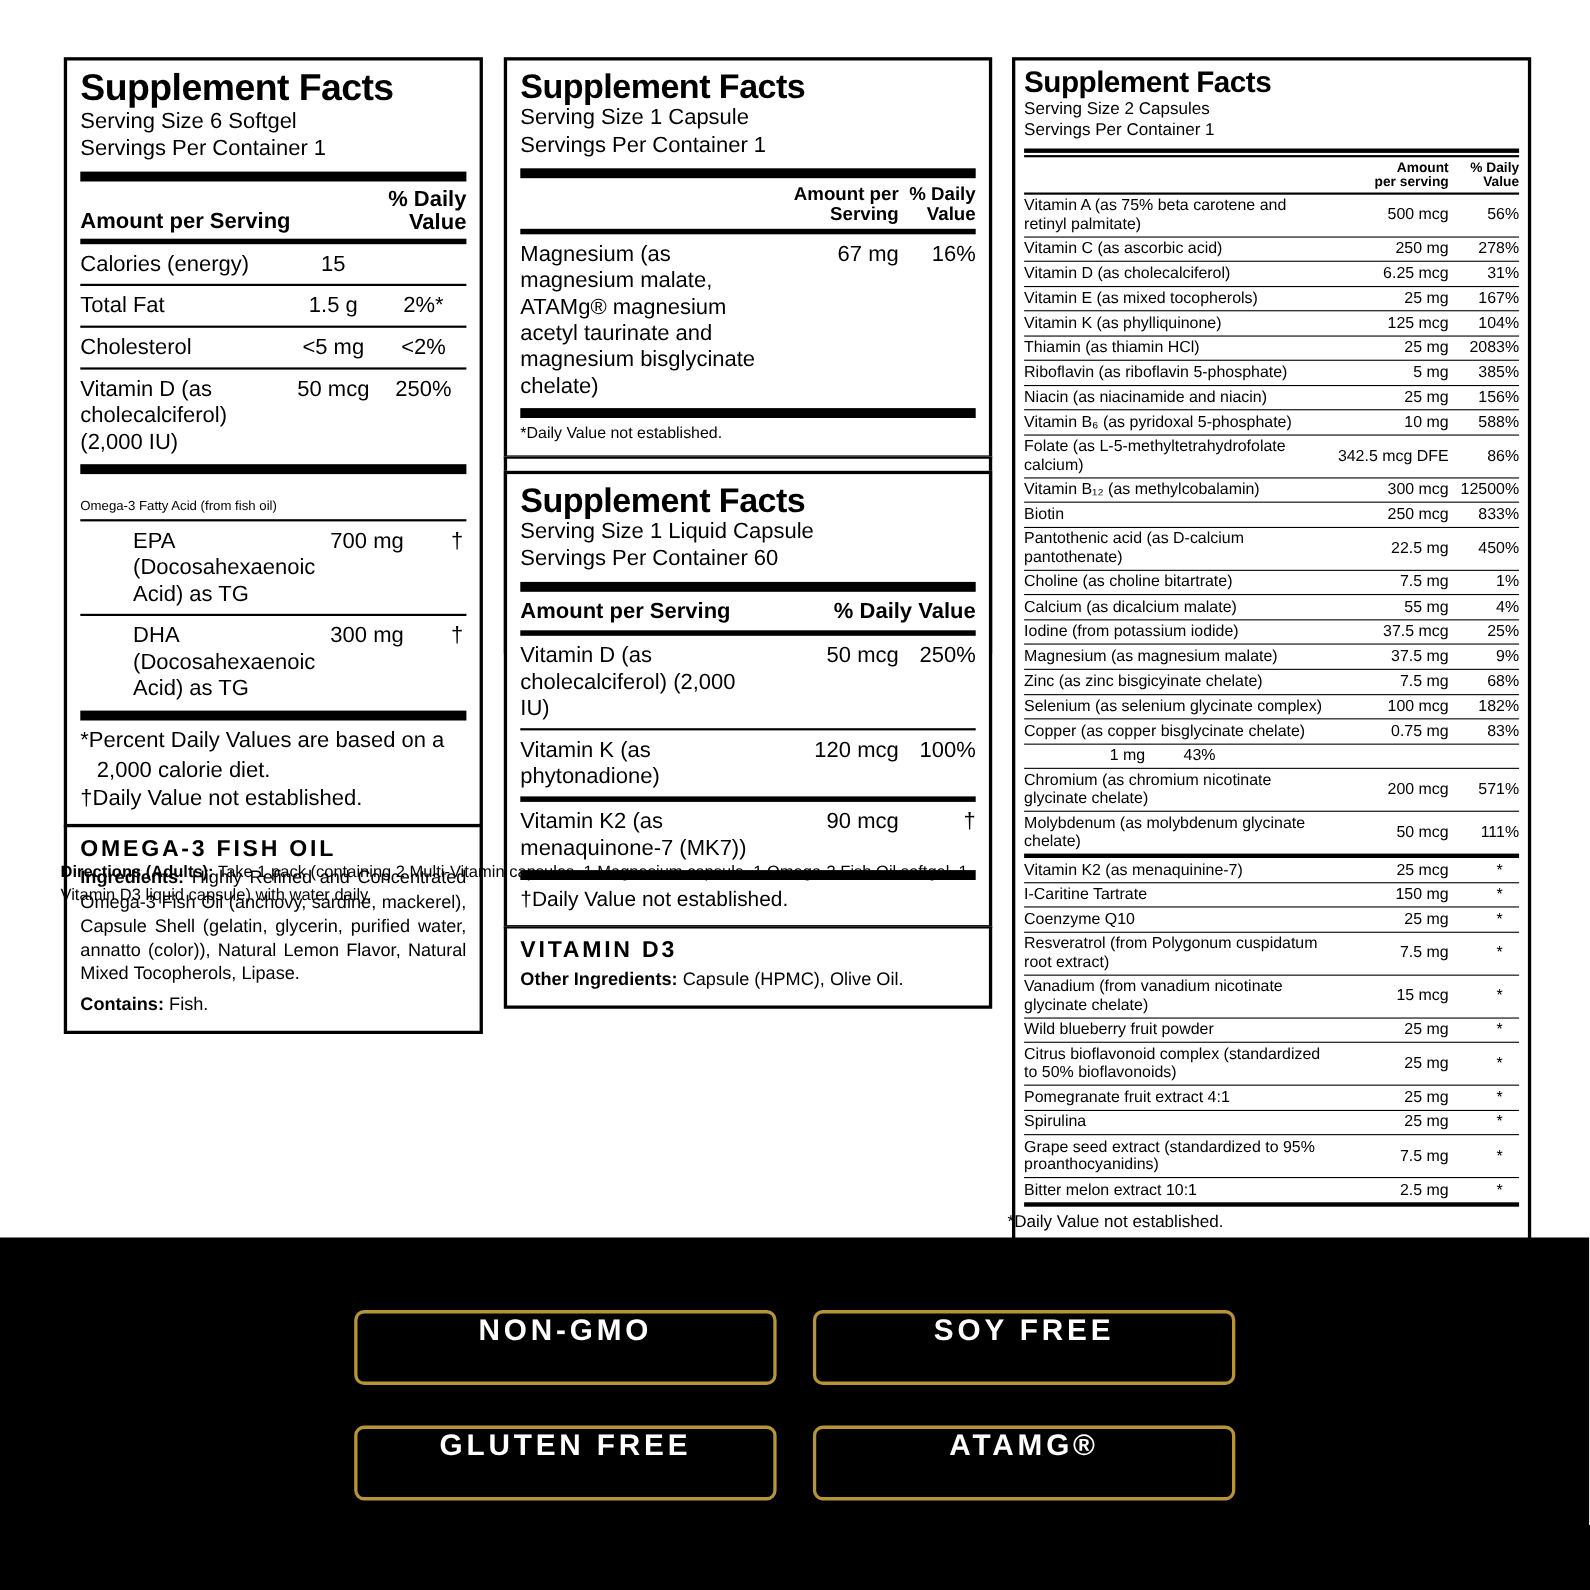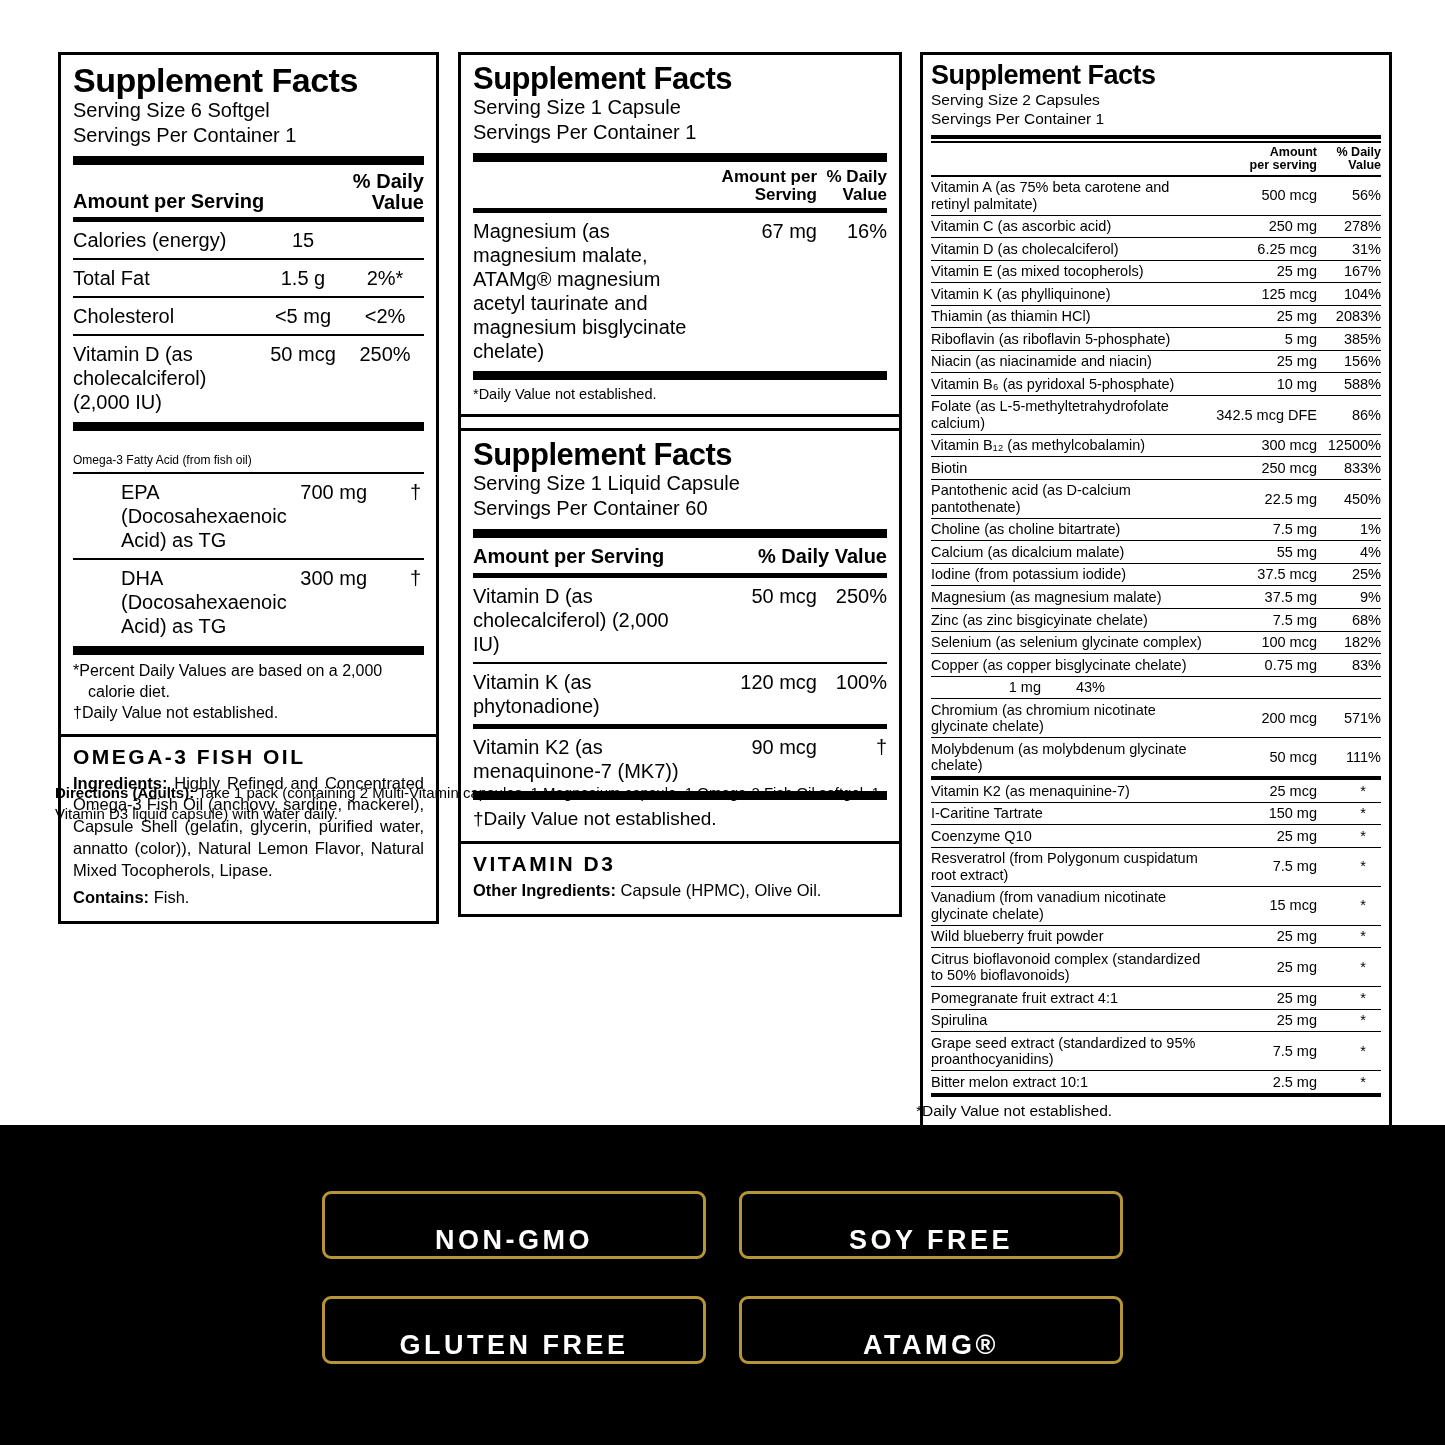--- a/index.html
+++ b/index.html
@@ -36,21 +36,21 @@
   .sub-rows .row { border-top:2px solid #000; }
   .sub-rows .n { padding-left:48px; }
   .subhdr { font-size:12px; padding:22px 0 5px; }
 
   
   .colsR .row .a { width:120px; text-align:right; }
   .colsR .row .d { width:70px; text-align:right; }
   .hdr17 { font-size:17px; }
   .tsep { border-top:5px solid #000 !important; }
 
-  .fnote { padding-top:5px; font-size:16px; line-height:1.32; }
+  .fnote { padding-top:5px; font-size:20px; line-height:1.32; }
   .fline { padding-left:15px; text-indent:-15px; }
   .fn14 { font-size:14.5px; } .fn19 { font-size:19px; padding-top:6px; }
 
   .sec-title { font-weight:bold; letter-spacing:2.5px; font-size:21px; margin-bottom:4px; }
   .sec-body { font-size:16.5px; line-height:1.32; }
   .just { text-align:justify; }
   .mt6 { margin-top:6px; }
   .thinline { border-top:2px solid #000; margin:8px 0 7px; }
 
   
@@ -68,21 +68,21 @@
   .mv-fnote { font-size:15.5px; padding:5px 0 2px; }
   .mv-sec .sec-title { font-size:19px; letter-spacing:2.5px; }
   .mv-sec .sec-body { font-size:15.5px; }
 
   
   .directions { position:absolute; left:55px; top:782px; width:858px; font-size:15px; line-height:1.42; }
 
   
   .band { position:absolute; left:0; top:1125px; width:1445px; height:320px; background:var(--band); }
   .badges { position:absolute; left:322px; top:1191px; display:grid; grid-template-columns:384px 384px; column-gap:33px; row-gap:37px; }
-  .badge { height:68px; border:3px solid var(--gold); border-radius:9px; display:flex; align-items:flex-end; justify-content:center;
+  .badge { height:68px; border:3px solid var(--gold); border-radius:9px; display:flex; align-items:flex-start; justify-content:center;
            color:#fff; font-weight:bold; font-size:27px; letter-spacing:3.5px; background:#000; }
 </style>
 </head>
 <body>
 
 <div class="page">
 
   <section class="col" style="left:58px; top:52px; width:381px;">
     <div class="sfbox">
       <div class="sf-title t34">Supplement Facts</div>

